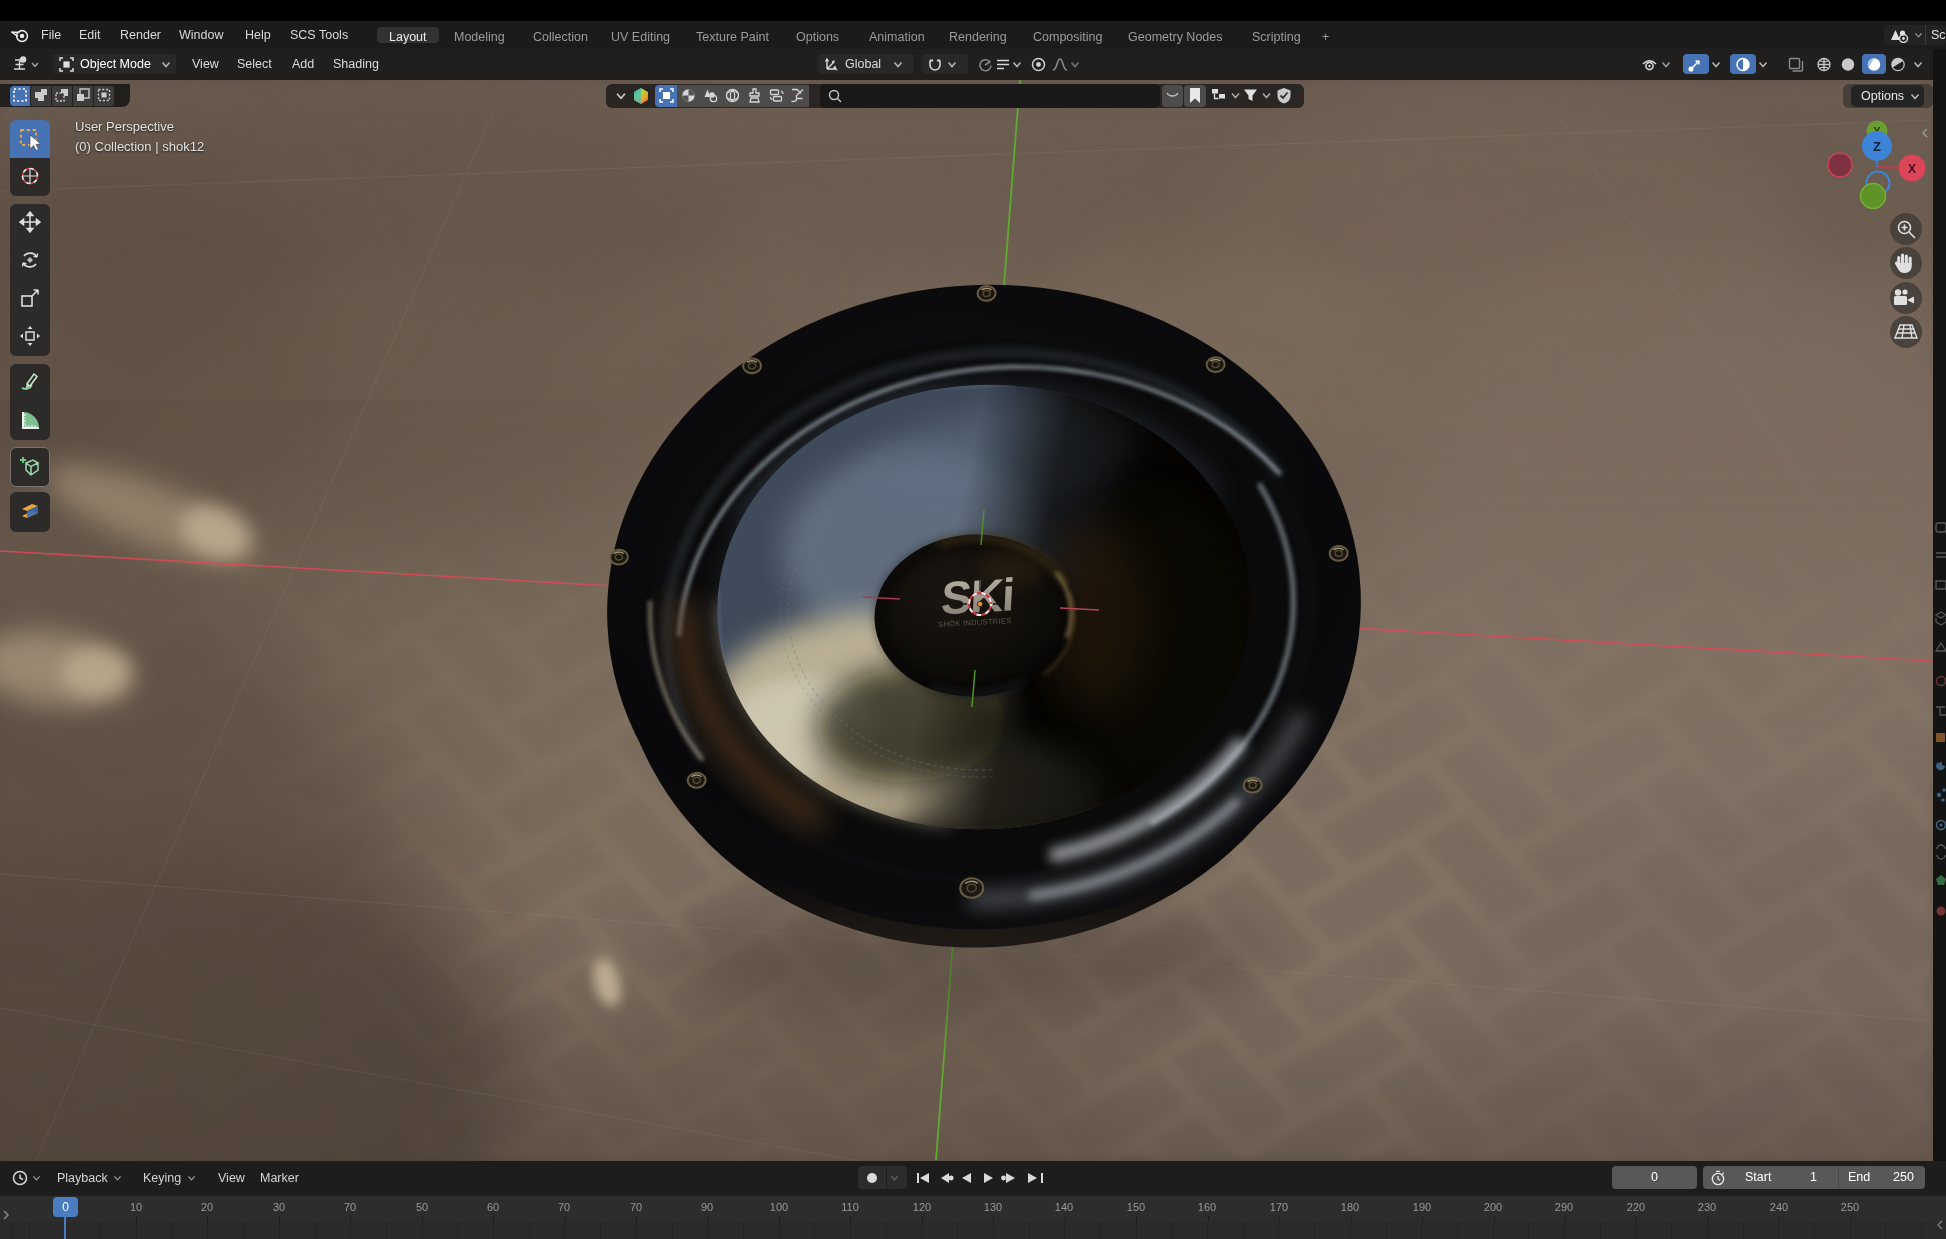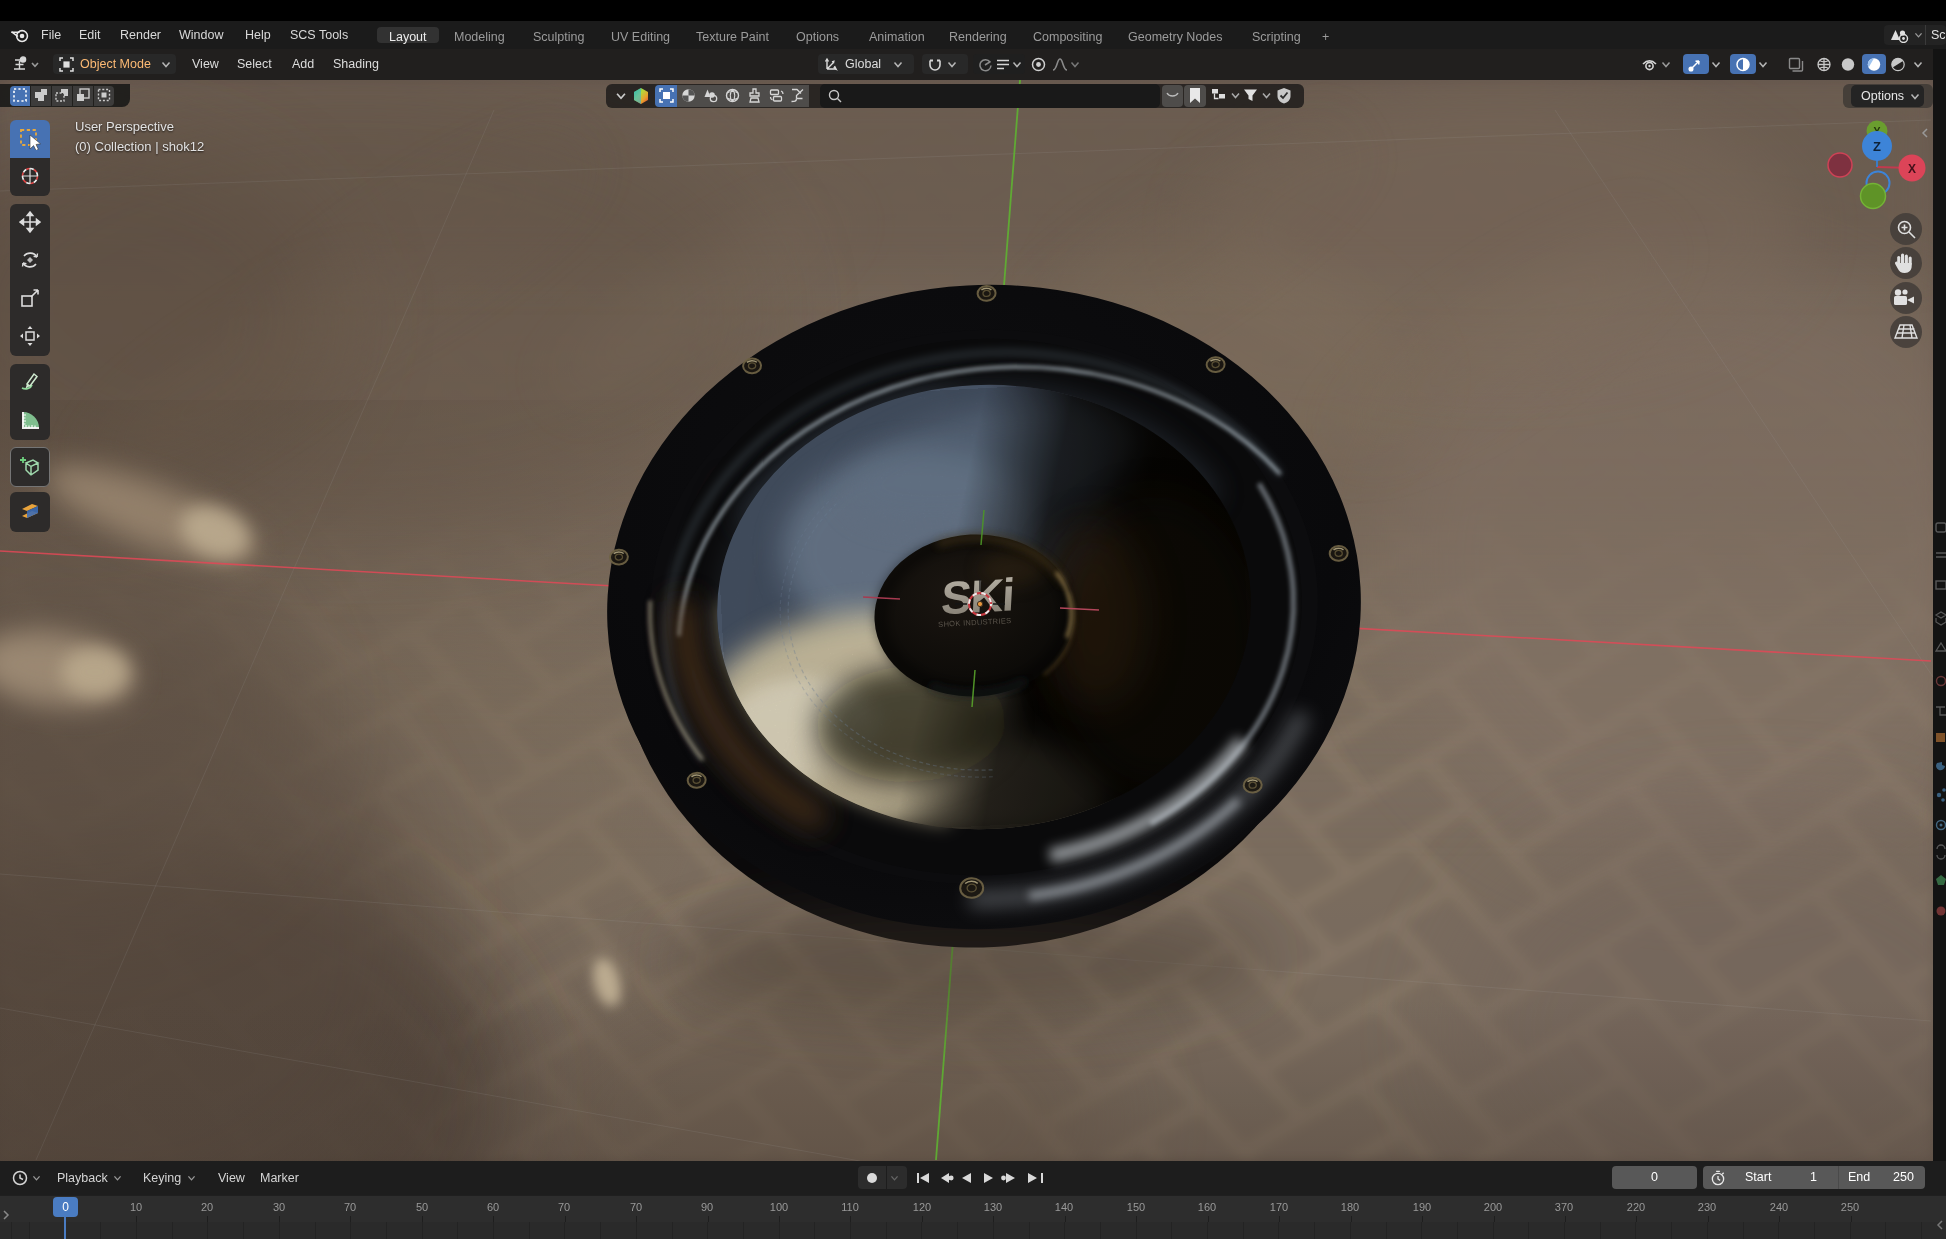--- a/index.html
+++ b/index.html
@@ -42,21 +42,21 @@
         <path d="M1 8 L8 13" stroke="#e8e8e8" stroke-width="2" stroke-linecap="round"></path>
       </svg>
     <div class="mitem" style="left:41px">File</div>
     <div class="mitem" style="left:79px">Edit</div>
     <div class="mitem" style="left:120px">Render</div>
     <div class="mitem" style="left:179px">Window</div>
     <div class="mitem" style="left:245px">Help</div>
     <div class="mitem" style="left:290px">SCS Tools</div>
     <div class="tab on" style="left:377px">Layout</div>
     <div class="tab" style="left:442px">Modeling</div>
-    <div class="tab" style="left:521px">Sculpting</div>
+    <div class="tab" style="left:521px">Collection</div>
     <div class="tab" style="left:599px">UV Editing</div>
     <div class="tab" style="left:684px">Texture Paint</div>
     <div class="tab" style="left:784px">Options</div>
     <div class="tab" style="left:857px">Animation</div>
     <div class="tab" style="left:937px">Rendering</div>
     <div class="tab" style="left:1021px">Compositing</div>
     <div class="tab" style="left:1116px">Geometry Nodes</div>
     <div class="tab" style="left:1240px">Scripting</div>
     <div class="tab" style="left:1310px">+</div>
     <div class="wdg" style="left:1884px;width:62px;background:#232323;top:4px"></div>
@@ -84,21 +84,21 @@
         <path d="M20 7 l3 3.4 3-3.4" stroke="#999" stroke-width="1.6" fill="none"></path>
       </svg>
 
     <div class="wdg" style="left:53px;width:123px"></div>
     <svg class="abs" style="left:59px;top:8px" width="15" height="15" viewBox="0 0 15 15">
         <g stroke="#e0e0e0" fill="none" stroke-width="1.5">
           <path d="M1 4 V1 H4 M11 1 H14 V4 M14 11 V14 H11 M4 14 H1 V11"></path>
           <rect x="4.4" y="4.4" width="6.2" height="6.2" fill="#e0e0e0" stroke="none"></rect>
         </g>
       </svg>
-    <div class="hitem" style="left:80px;color:#fdba74">Object Mode</div>
+    <div class="hitem" style="left:80px;color:#ffffff">Object Mode</div>
     <svg class="abs" style="left:161px;top:12px" width="10" height="8" viewBox="0 0 10 8">
         <path d="M1.5 1.5 l3.5 4 3.5-4" stroke="#b5b5b5" stroke-width="1.5" fill="none"></path>
       </svg>
     <div class="hitem" style="left:192px">View</div>
     <div class="hitem" style="left:237px">Select</div>
     <div class="hitem" style="left:292px">Add</div>
     <div class="hitem" style="left:333px">Shading</div>
 
     <div class="wdg" style="left:818px;width:96px"></div>
     <svg class="abs" style="left:824px;top:8px" width="15" height="15" viewBox="0 0 15 15">
@@ -841,21 +841,21 @@
         <div class="num" style="left:850px">110</div>
         <div class="num" style="left:922px">120</div>
         <div class="num" style="left:993px">130</div>
         <div class="num" style="left:1064px">140</div>
         <div class="num" style="left:1136px">150</div>
         <div class="num" style="left:1207px">160</div>
         <div class="num" style="left:1279px">170</div>
         <div class="num" style="left:1350px">180</div>
         <div class="num" style="left:1422px">190</div>
         <div class="num" style="left:1493px">200</div>
-        <div class="num" style="left:1564px">370</div>
+        <div class="num" style="left:1564px">290</div>
         <div class="num" style="left:1636px">220</div>
         <div class="num" style="left:1707px">230</div>
         <div class="num" style="left:1779px">240</div>
         <div class="num" style="left:1850px">250</div>
       <div class="abs" style="left:136px;top:21px;width:1px;height:6px;background:#1e1e1e"></div>
         <div class="abs" style="left:207px;top:21px;width:1px;height:6px;background:#1e1e1e"></div>
         <div class="abs" style="left:279px;top:21px;width:1px;height:6px;background:#1e1e1e"></div>
         <div class="abs" style="left:350px;top:21px;width:1px;height:6px;background:#1e1e1e"></div>
         <div class="abs" style="left:422px;top:21px;width:1px;height:6px;background:#1e1e1e"></div>
         <div class="abs" style="left:493px;top:21px;width:1px;height:6px;background:#1e1e1e"></div>

